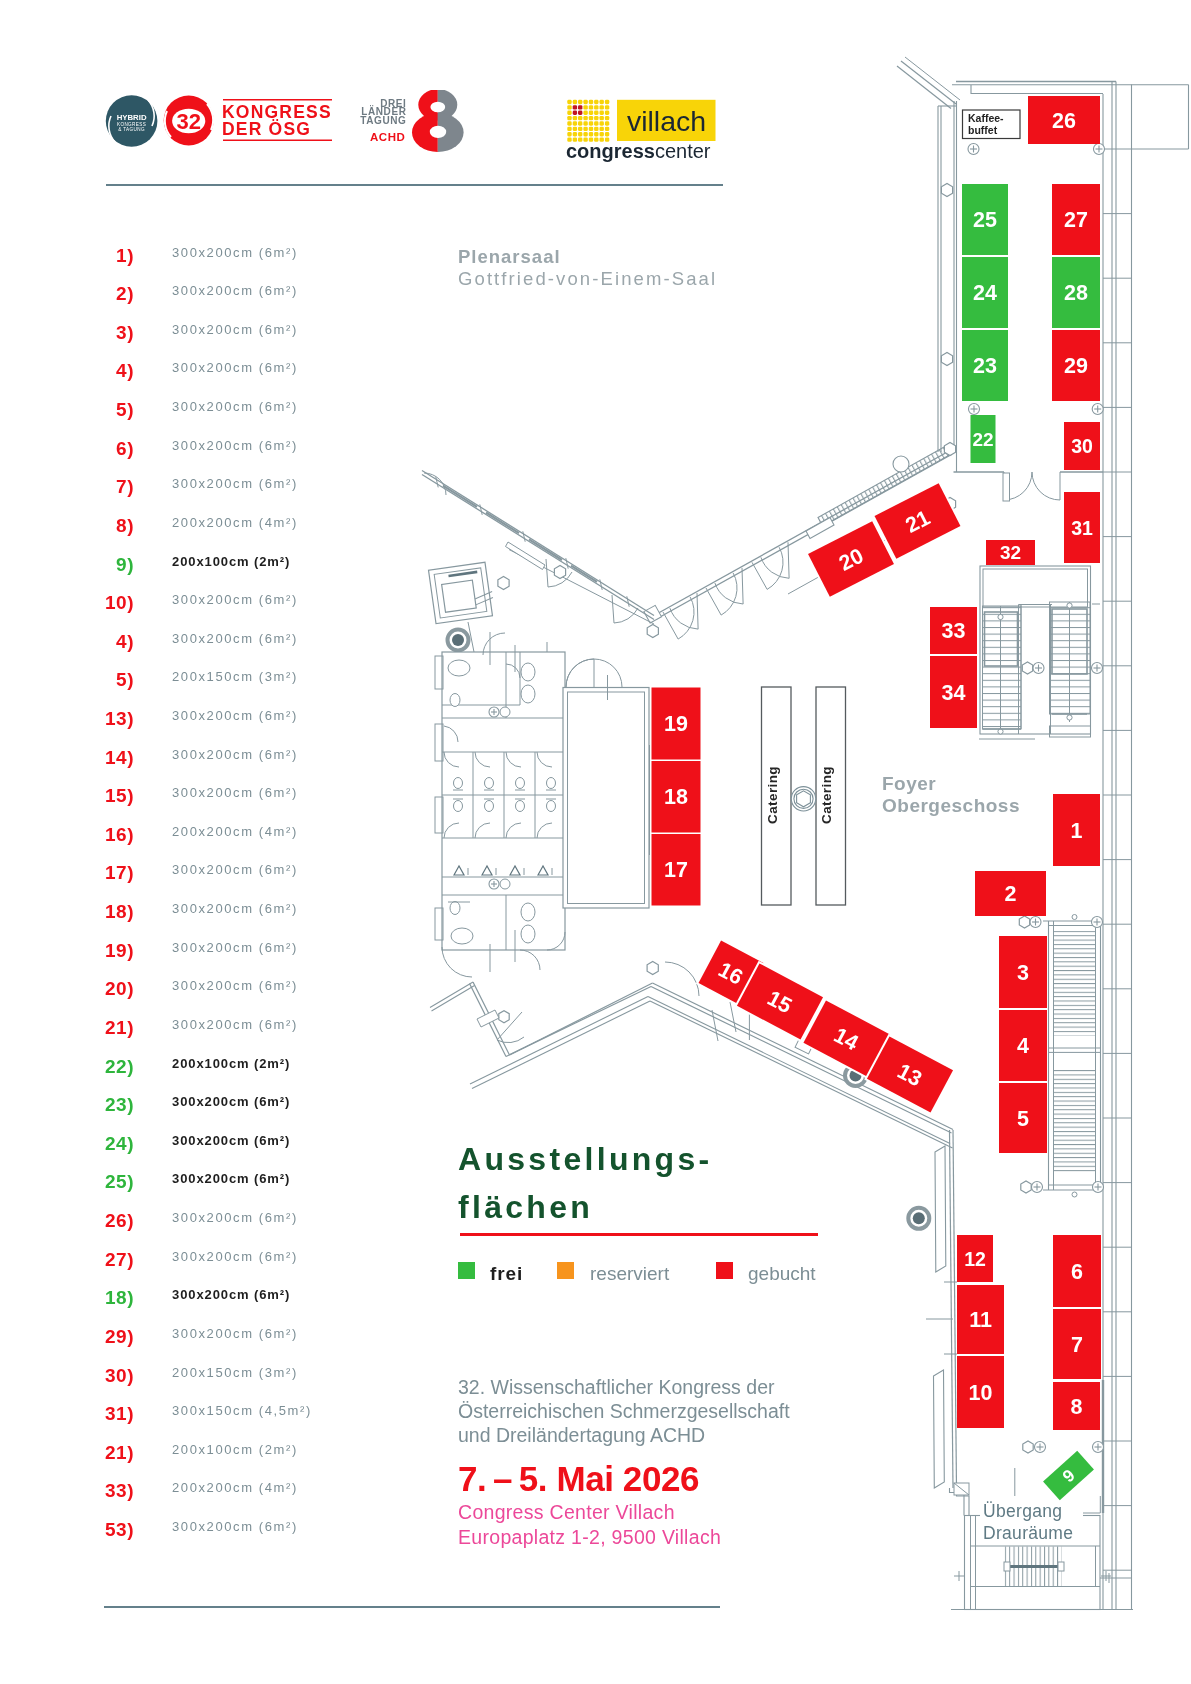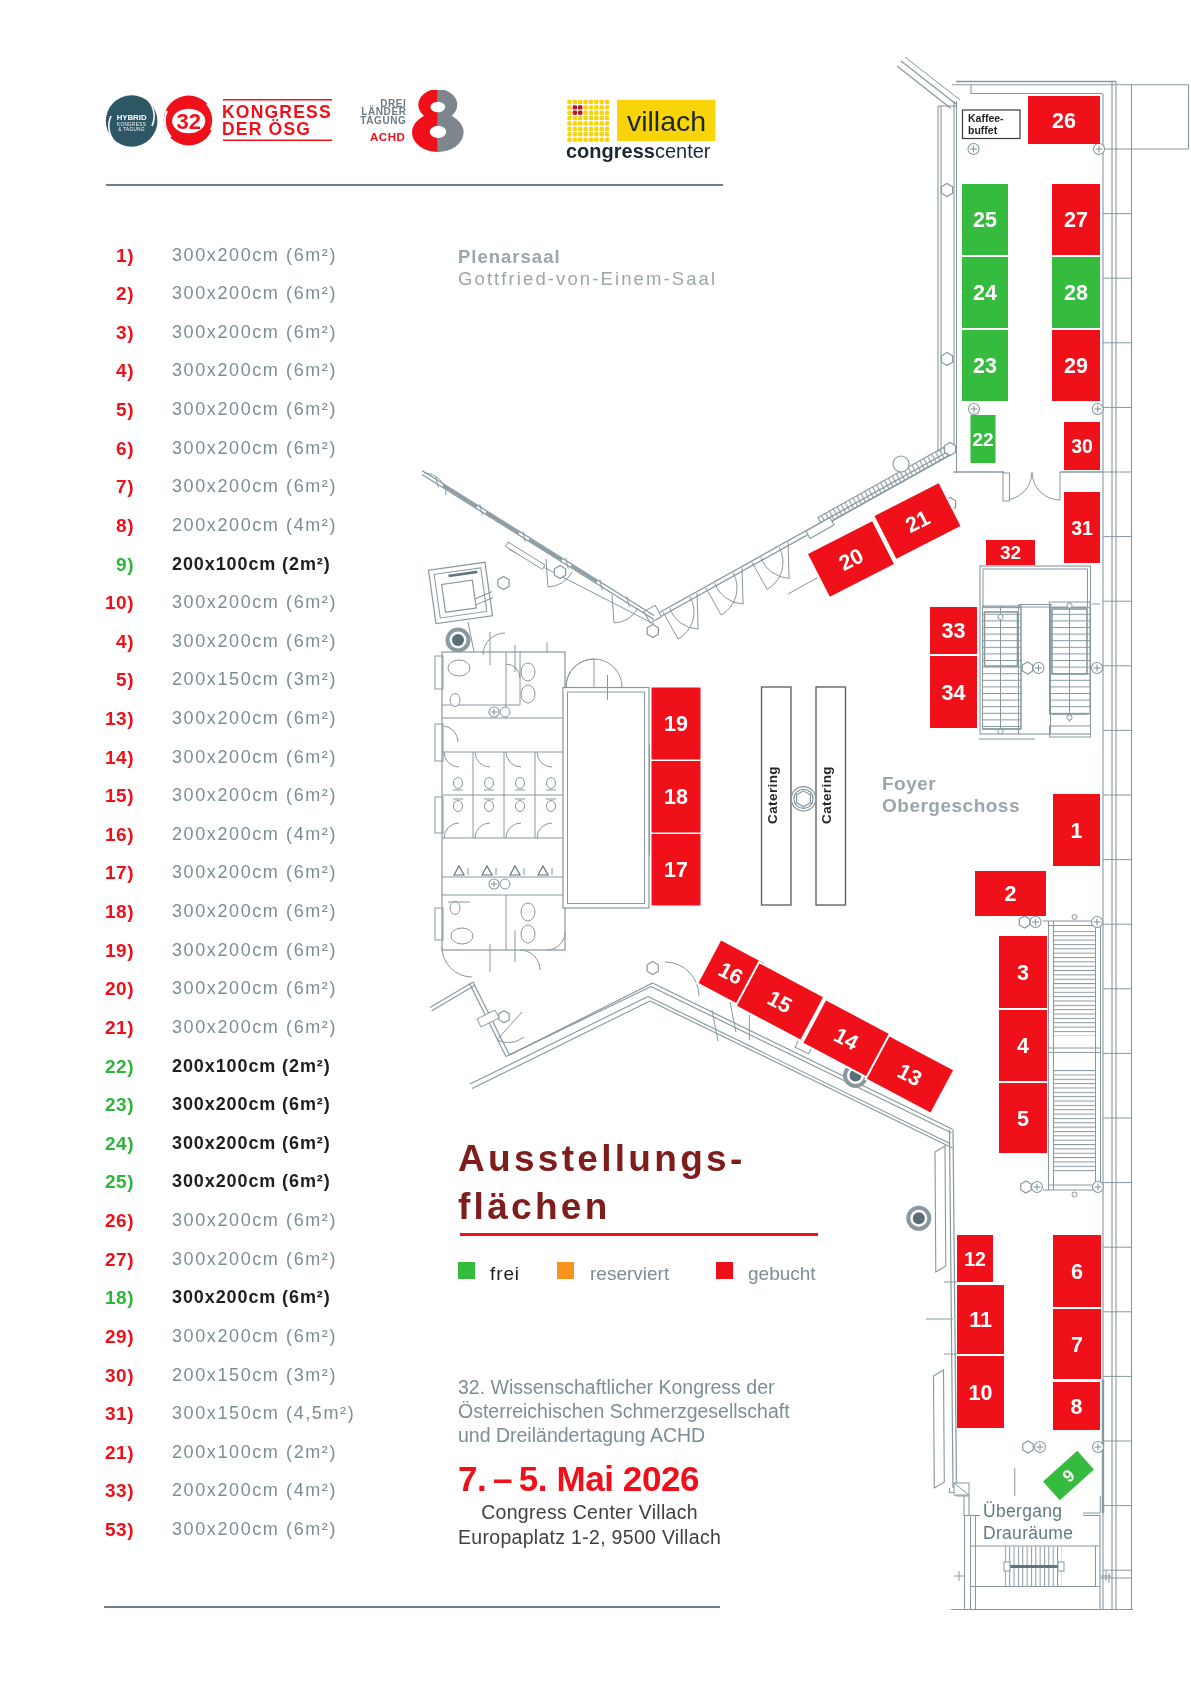--- a/index.html
+++ b/index.html
@@ -1,36 +1,36 @@
 <!DOCTYPE html>
 <html><head><meta charset="utf-8">
 <style>
 * { margin:0; padding:0; box-sizing:border-box; }
 html,body { width:1191px; height:1684px; background:#fff; overflow:hidden;
   font-family:"Liberation Sans",sans-serif; }
 .abs { position:absolute; }
 .hr { position:absolute; background:#64808B; height:1.6px; }
 .row { position:absolute; left:0; width:420px; }
 .row .num { position:absolute; right:286px; font-weight:bold; font-size:19px; letter-spacing:0.5px; }
-.row .siz { position:absolute; left:172px; font-size:18px; letter-spacing:1.6px; }
+.row .siz { position:absolute; left:172px; font-size:13px; letter-spacing:1.6px; }
 .red { color:#EF1019; }
 .grn { color:#2EB53C; }
 .gry { color:#7C8E95; }
 .blk { color:#1E1E1E; font-weight:bold; letter-spacing:0.9px !important; }
-.title { position:absolute; left:458px; top:1135px; color:#7f1d1d; font-weight:bold;
-  font-size:37px; line-height:48px; letter-spacing:3.3px; }
+.title { position:absolute; left:458px; top:1135px; color:#14532d; font-weight:bold;
+  font-size:32px; line-height:48px; letter-spacing:3.3px; }
 .redline { position:absolute; left:460px; top:1233px; width:358px; height:3.4px; background:#EF1019; }
 .lg { position:absolute; top:1262px; width:17px; height:17px; }
 .lgt { position:absolute; top:1263px; font-size:19px; }
 .para { position:absolute; left:458px; top:1375px; font-size:19.5px; line-height:24.2px;
   color:#7C8E95; letter-spacing:0px; }
 .date { position:absolute; left:458px; top:1459px; font-size:35px; font-weight:bold;
   color:#EF1019; letter-spacing:-0.4px; }
 .addr { position:absolute; left:458px; top:1500px; font-size:19.5px; line-height:24.5px;
-  color:#404040; letter-spacing:0.3px;text-align:center; }
+  color:#ec4899; letter-spacing:0.3px; }
 </style></head>
 <body>
 
 <svg class="abs" style="left:100px;top:90px" width="620" height="80" viewBox="100 90 620 80" font-family="'Liberation Sans',sans-serif">
 <circle cx="131.6" cy="121" r="25.8" fill="#2E5765"></circle>
 <path d="M148,100 A24,24 0 0 1 152,126" stroke="white" stroke-width="1.6" fill="none"></path>
 <path d="M115,142 A24,24 0 0 1 111,116" stroke="white" stroke-width="1.6" fill="none"></path>
 <text x="131.6" y="119.5" text-anchor="middle" font-size="7.8" font-weight="bold" fill="white">HYBRID</text>
 <text x="131.6" y="125.8" text-anchor="middle" font-size="4.6" fill="white" letter-spacing="0.4">KONGRESS</text>
 <text x="131.6" y="131" text-anchor="middle" font-size="4.6" fill="white" letter-spacing="0.4">&amp; TAGUNG</text>
@@ -277,21 +277,21 @@
 <div class="row" style="top:1519.0px">
     <span class="num red">53)</span>
     <span class="siz gry">300x200cm (6m²)</span>
   </div>
 
 <div class="title">Ausstellungs-<br>flächen</div>
 
 <div class="redline"></div>
 
 <div class="lg" style="left:458px;background:#35BC3F"></div>
-<div class="lgt blk" style="left:490px;font-weight:normal">frei</div>
+<div class="lgt blk" style="left:490px;font-weight:bold">frei</div>
 
 <div class="lg" style="left:557px;background:#F7941D"></div>
 <div class="lgt gry" style="left:590px">reserviert</div>
 
 <div class="lg" style="left:716px;background:#EF1019"></div>
 <div class="lgt gry" style="left:748px">gebucht</div>
 
 <div class="para">32. Wissenschaftlicher Kongress der<br>Österreichischen Schmerzgesellschaft<br>und Dreiländertagung ACHD</div>
 
 <div class="date">7. – 5. Mai 2026</div>

